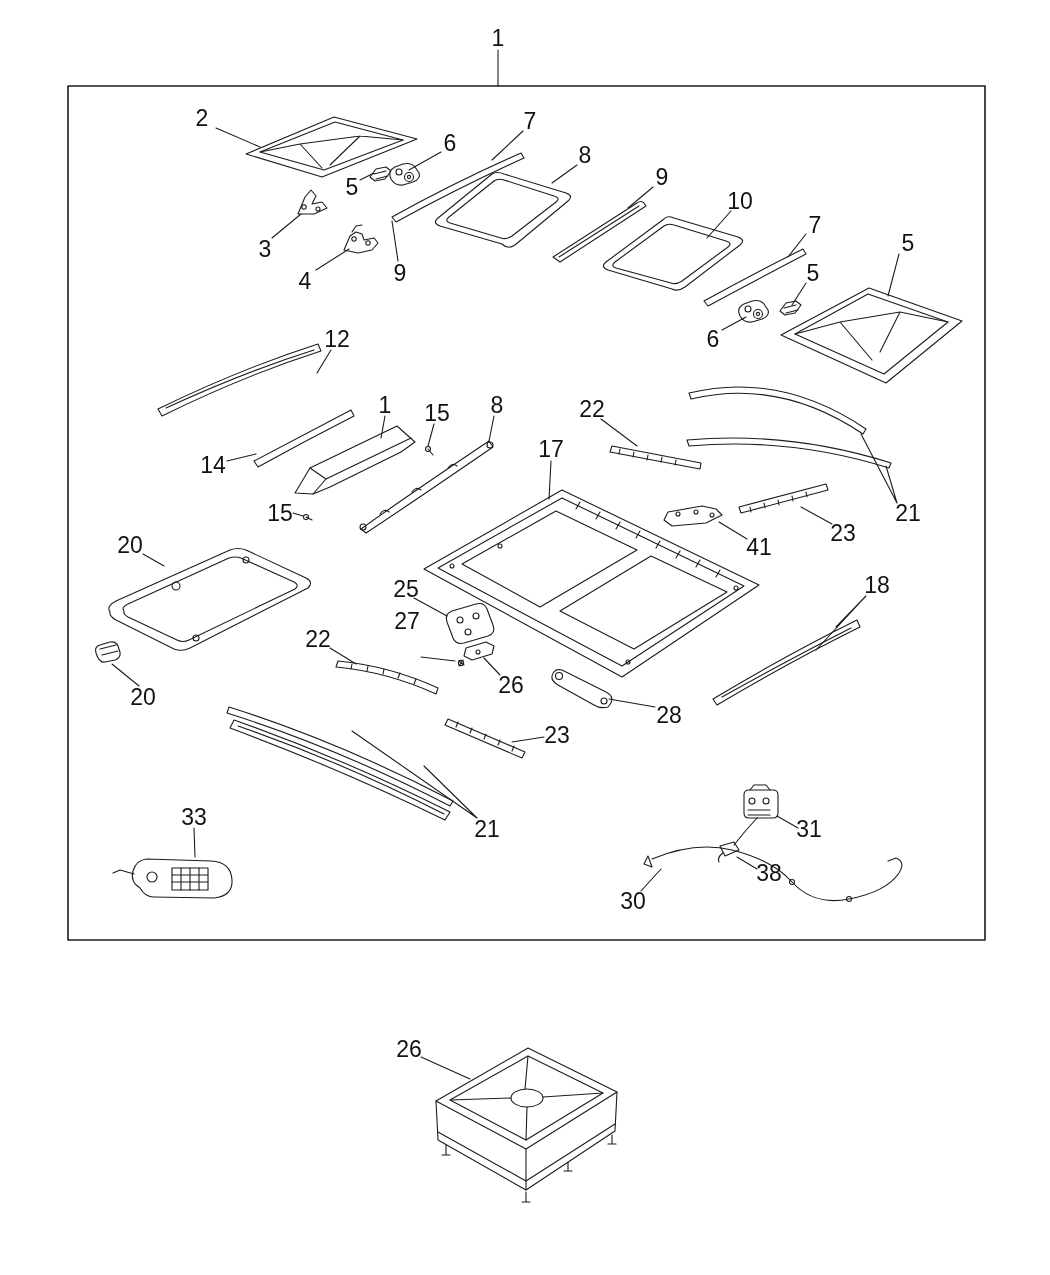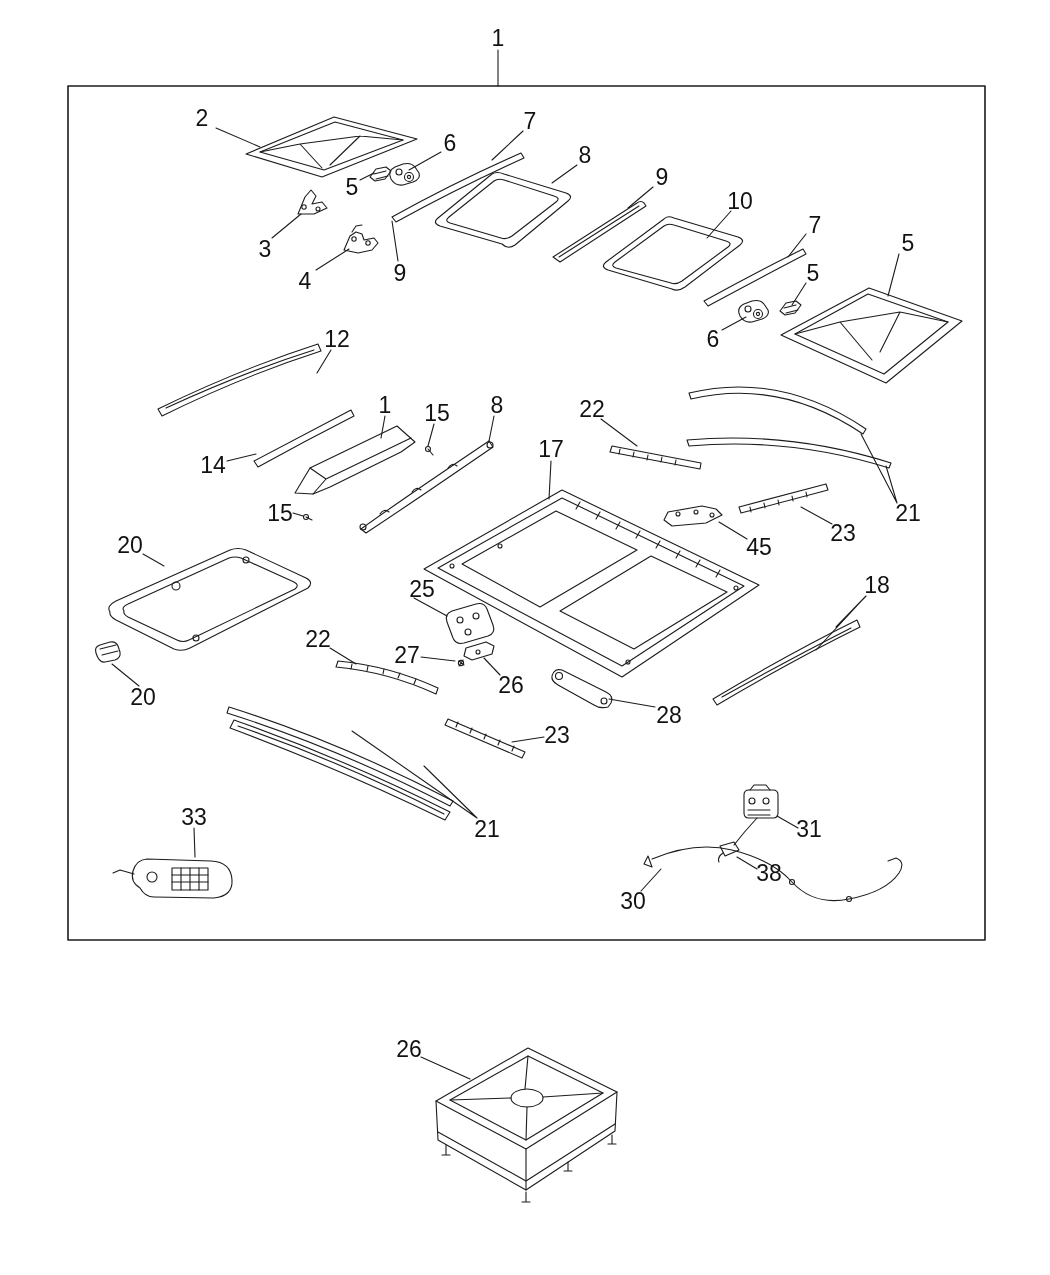--- a/index.html
+++ b/index.html
@@ -328,25 +328,25 @@
   <div class="callout" style="left:385px;top:405px">1</div>
   <div class="callout" style="left:497px;top:405px">8</div>
   <div class="callout" style="left:592px;top:409px">22</div>
   <div class="callout" style="left:437px;top:413px">15</div>
   <div class="callout" style="left:551px;top:449px">17</div>
   <div class="callout" style="left:213px;top:465px">14</div>
   <div class="callout" style="left:908px;top:513px">21</div>
   <div class="callout" style="left:280px;top:513px">15</div>
   <div class="callout" style="left:843px;top:533px">23</div>
   <div class="callout" style="left:130px;top:545px">20</div>
-  <div class="callout" style="left:759px;top:547px">45</div>
+  <div class="callout" style="left:759px;top:547px">41</div>
   <div class="callout" style="left:877px;top:585px">18</div>
-  <div class="callout" style="left:422px;top:589px">25</div>
+  <div class="callout" style="left:406px;top:589px">25</div>
   <div class="callout" style="left:318px;top:639px">22</div>
-  <div class="callout" style="left:407px;top:655px">27</div>
+  <div class="callout" style="left:407px;top:621px">27</div>
   <div class="callout" style="left:511px;top:685px">26</div>
   <div class="callout" style="left:143px;top:697px">20</div>
   <div class="callout" style="left:669px;top:715px">28</div>
   <div class="callout" style="left:557px;top:735px">23</div>
   <div class="callout" style="left:194px;top:817px">33</div>
   <div class="callout" style="left:487px;top:829px">21</div>
   <div class="callout" style="left:809px;top:829px">31</div>
   <div class="callout" style="left:769px;top:873px">38</div>
   <div class="callout" style="left:633px;top:901px">30</div>
   <div class="callout" style="left:409px;top:1049px">26</div>

